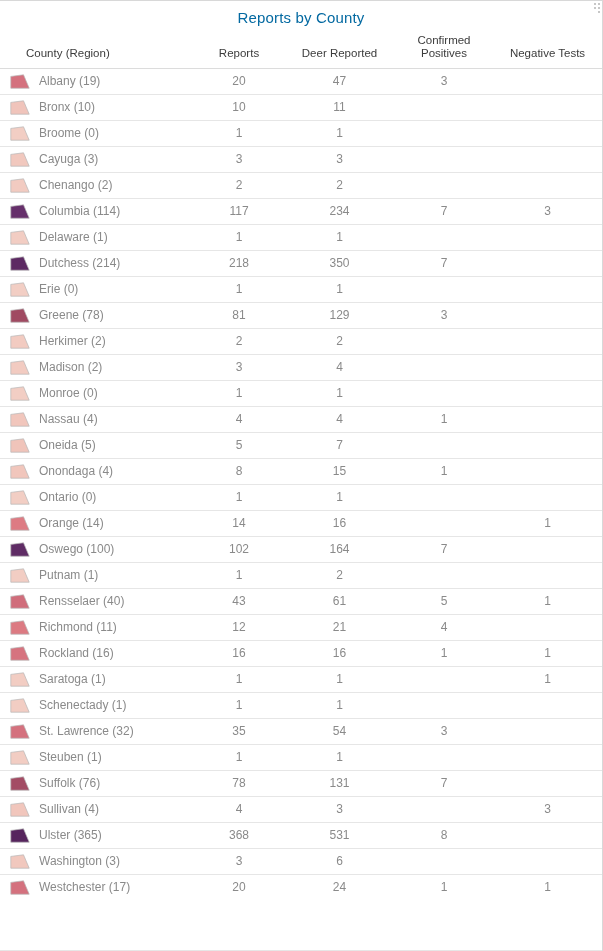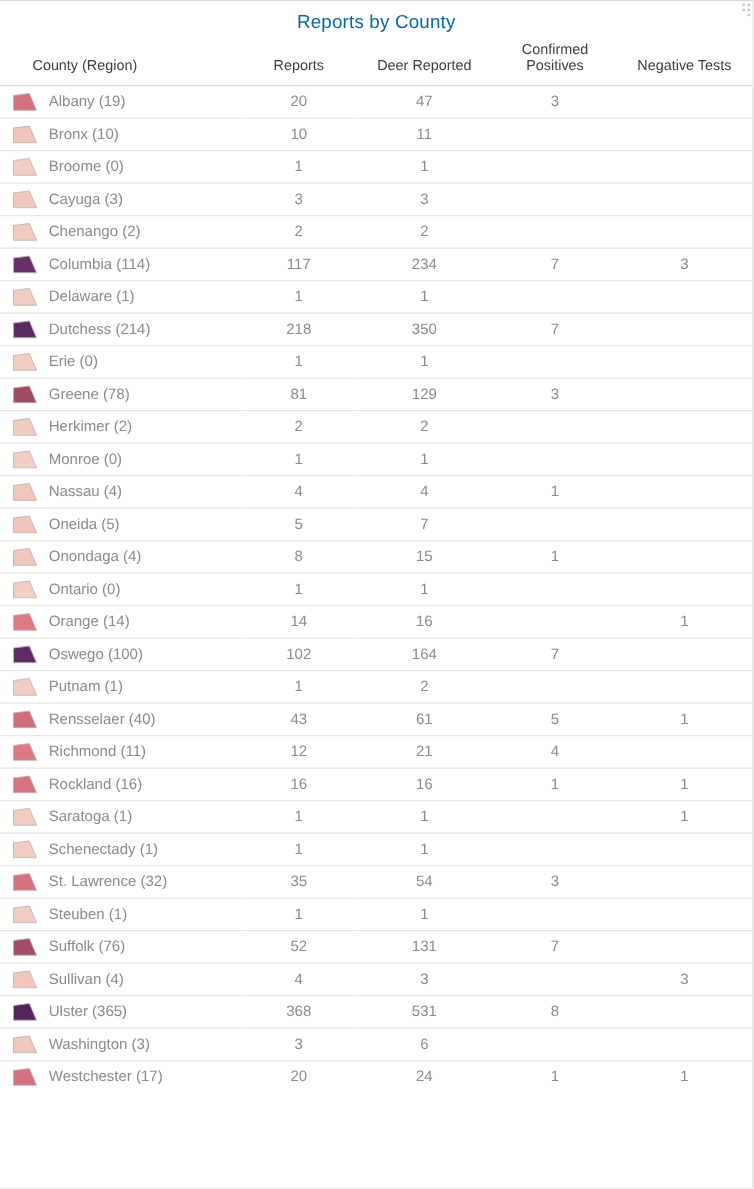--- a/index.html
+++ b/index.html
@@ -311,20 +311,34 @@
           </td>
           <td class="num-cell">2</td>
           <td class="num-cell">2</td>
           <td class="num-cell"></td>
           <td class="num-cell"></td>
         </tr>
         <tr>
           <td class="county-cell">
             <div class="county-inner">
               <svg class="region-swatch" viewBox="0 0 20 15">
+                <polygon points="0.8,2.4 13.5,0.8 19.2,14.2 0.8,14.2" fill="#f2cbc1" stroke="#b6b6b6" stroke-width="0.7"></polygon>
+              </svg>
+              <span class="county-label">Madison (2)</span>
+            </div>
+          </td>
+          <td class="num-cell">3</td>
+          <td class="num-cell">4</td>
+          <td class="num-cell"></td>
+          <td class="num-cell"></td>
+        </tr>
+        <tr>
+          <td class="county-cell">
+            <div class="county-inner">
+              <svg class="region-swatch" viewBox="0 0 20 15">
                 <polygon points="0.8,2.4 13.5,0.8 19.2,14.2 0.8,14.2" fill="#f2cec4" stroke="#b6b6b6" stroke-width="0.7"></polygon>
               </svg>
               <span class="county-label">Monroe (0)</span>
             </div>
           </td>
           <td class="num-cell">1</td>
           <td class="num-cell">1</td>
           <td class="num-cell"></td>
           <td class="num-cell"></td>
         </tr>
@@ -526,21 +540,21 @@
         </tr>
         <tr>
           <td class="county-cell">
             <div class="county-inner">
               <svg class="region-swatch" viewBox="0 0 20 15">
                 <polygon points="0.8,2.4 13.5,0.8 19.2,14.2 0.8,14.2" fill="#a34c64" stroke="#b6b6b6" stroke-width="0.7"></polygon>
               </svg>
               <span class="county-label">Suffolk (76)</span>
             </div>
           </td>
-          <td class="num-cell">52</td>
+          <td class="num-cell">78</td>
           <td class="num-cell">131</td>
           <td class="num-cell">7</td>
           <td class="num-cell"></td>
         </tr>
         <tr>
           <td class="county-cell">
             <div class="county-inner">
               <svg class="region-swatch" viewBox="0 0 20 15">
                 <polygon points="0.8,2.4 13.5,0.8 19.2,14.2 0.8,14.2" fill="#f1c6bc" stroke="#b6b6b6" stroke-width="0.7"></polygon>
               </svg>

